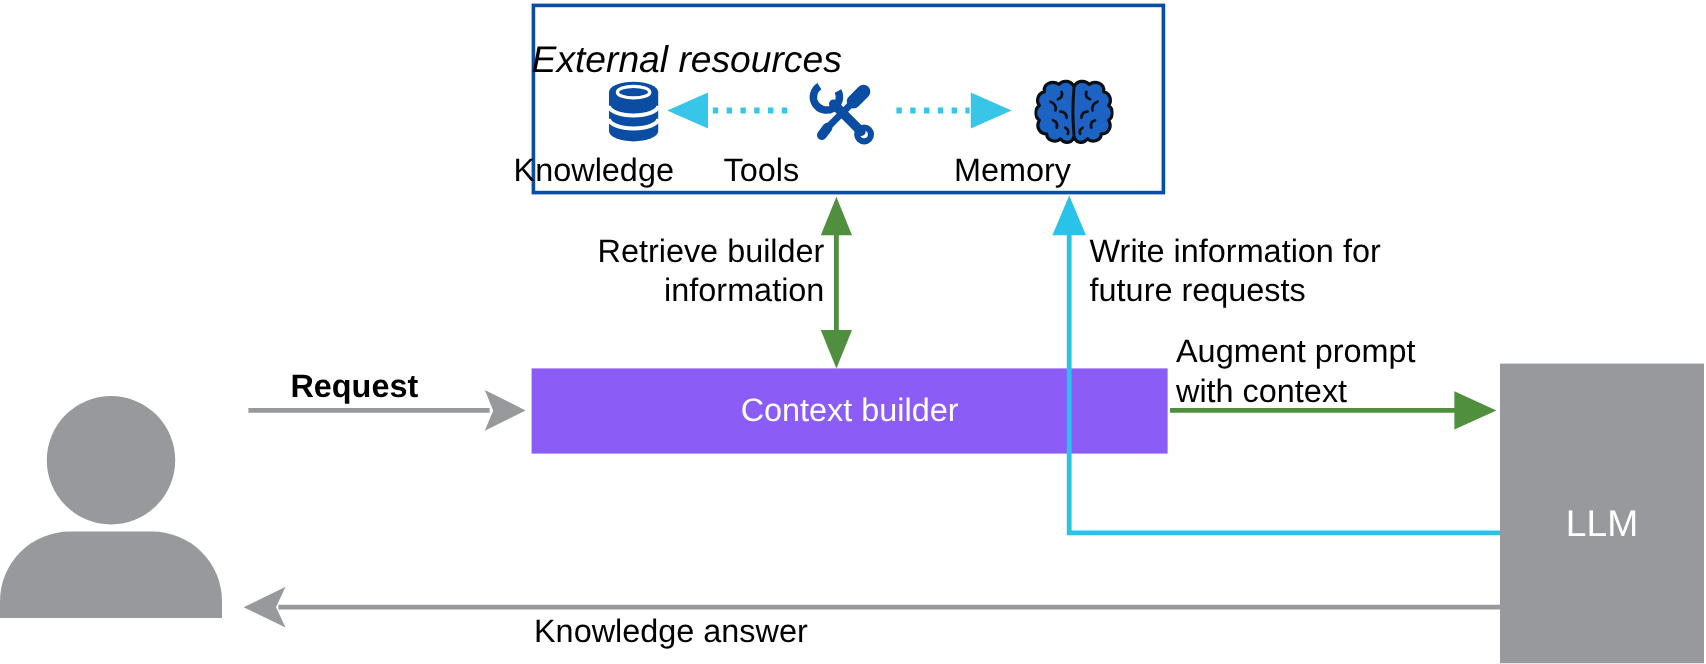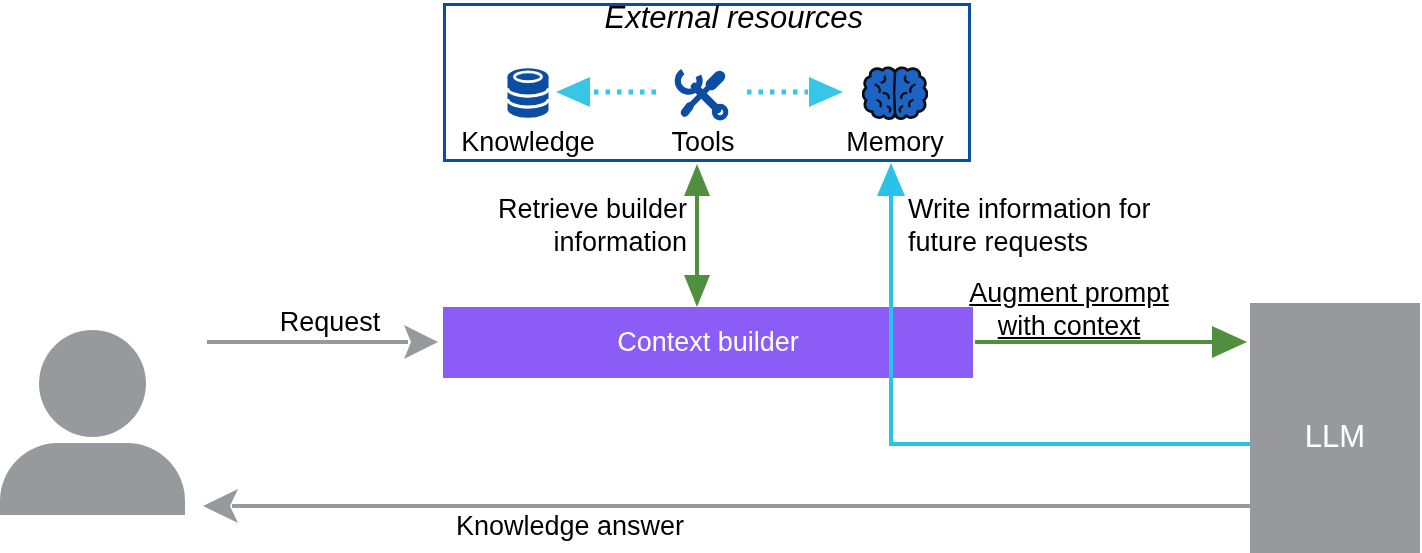--- a/index.html
+++ b/index.html
@@ -13,35 +13,35 @@
     overflow: hidden;
   }
   .lbl {
     position:absolute;
     font-size: 27px;
     line-height: 33px;
     white-space: pre-line;
     color:#000;
     z-index: 3;
   }
-  .center { text-align:center; }
+  .center { text-align:left; }
   .right  { text-align:right; }
 
   .ext-box {
     position:absolute;
     left:443px; top:3px;
     width:522px; height:153px;
     border:3px solid #0A4DA4;
     background:#fff;
     z-index:1;
   }
   .ext-title {
     position:absolute;
-    left:443px; top:0; width:420px;
-    text-align:right;
+    left:443px; top:32px; width:420px;
+    text-align:left;
     font-size:31px;
     font-style: italic;
     z-index:3;
   }
   .node {
     position:absolute;
     display:flex; align-items:center; justify-content:center;
     color:#fff;
     z-index:2;
   }
@@ -126,26 +126,26 @@
   <div class="node ctx-box">
     <span>Context builder</span>
   </div>
   <div class="node llm-box">
     <span>LLM</span>
   </div>
 
   <div class="person-head"></div>
   <div class="person-body"></div>
 
-  <div class="lbl center" style="left:230px; top:306px; width:200px;">Request</div>
+  <div class="lbl center" style="left:242px; top:306px; width:200px;font-weight:bold;">Request</div>
   <div class="lbl right" style="left:387px; top:193px; width:300px;">Retrieve builder
 information</div>
   <div class="lbl" style="left:908px; top:193px; width:320px;">Write information for
 future requests</div>
-  <div class="lbl center" style="left:944px; top:277px; width:250px;text-decoration:underline;">Augment prompt
+  <div class="lbl center" style="left:980px; top:277px; width:250px;">Augment prompt
 with context</div>
   <div class="lbl center" style="left:445px; top:510px; width:250px;">Knowledge answer</div>
 
   <svg class="overlay" viewBox="0 0 1422 553">
 
     <g>
       <line x1="207" y1="342" x2="408" y2="342" stroke="#97999D" stroke-width="4"></line>
       <polygon points="438,342 404,325 411,342 404,359" fill="#97999D"></polygon>
     </g>
 

